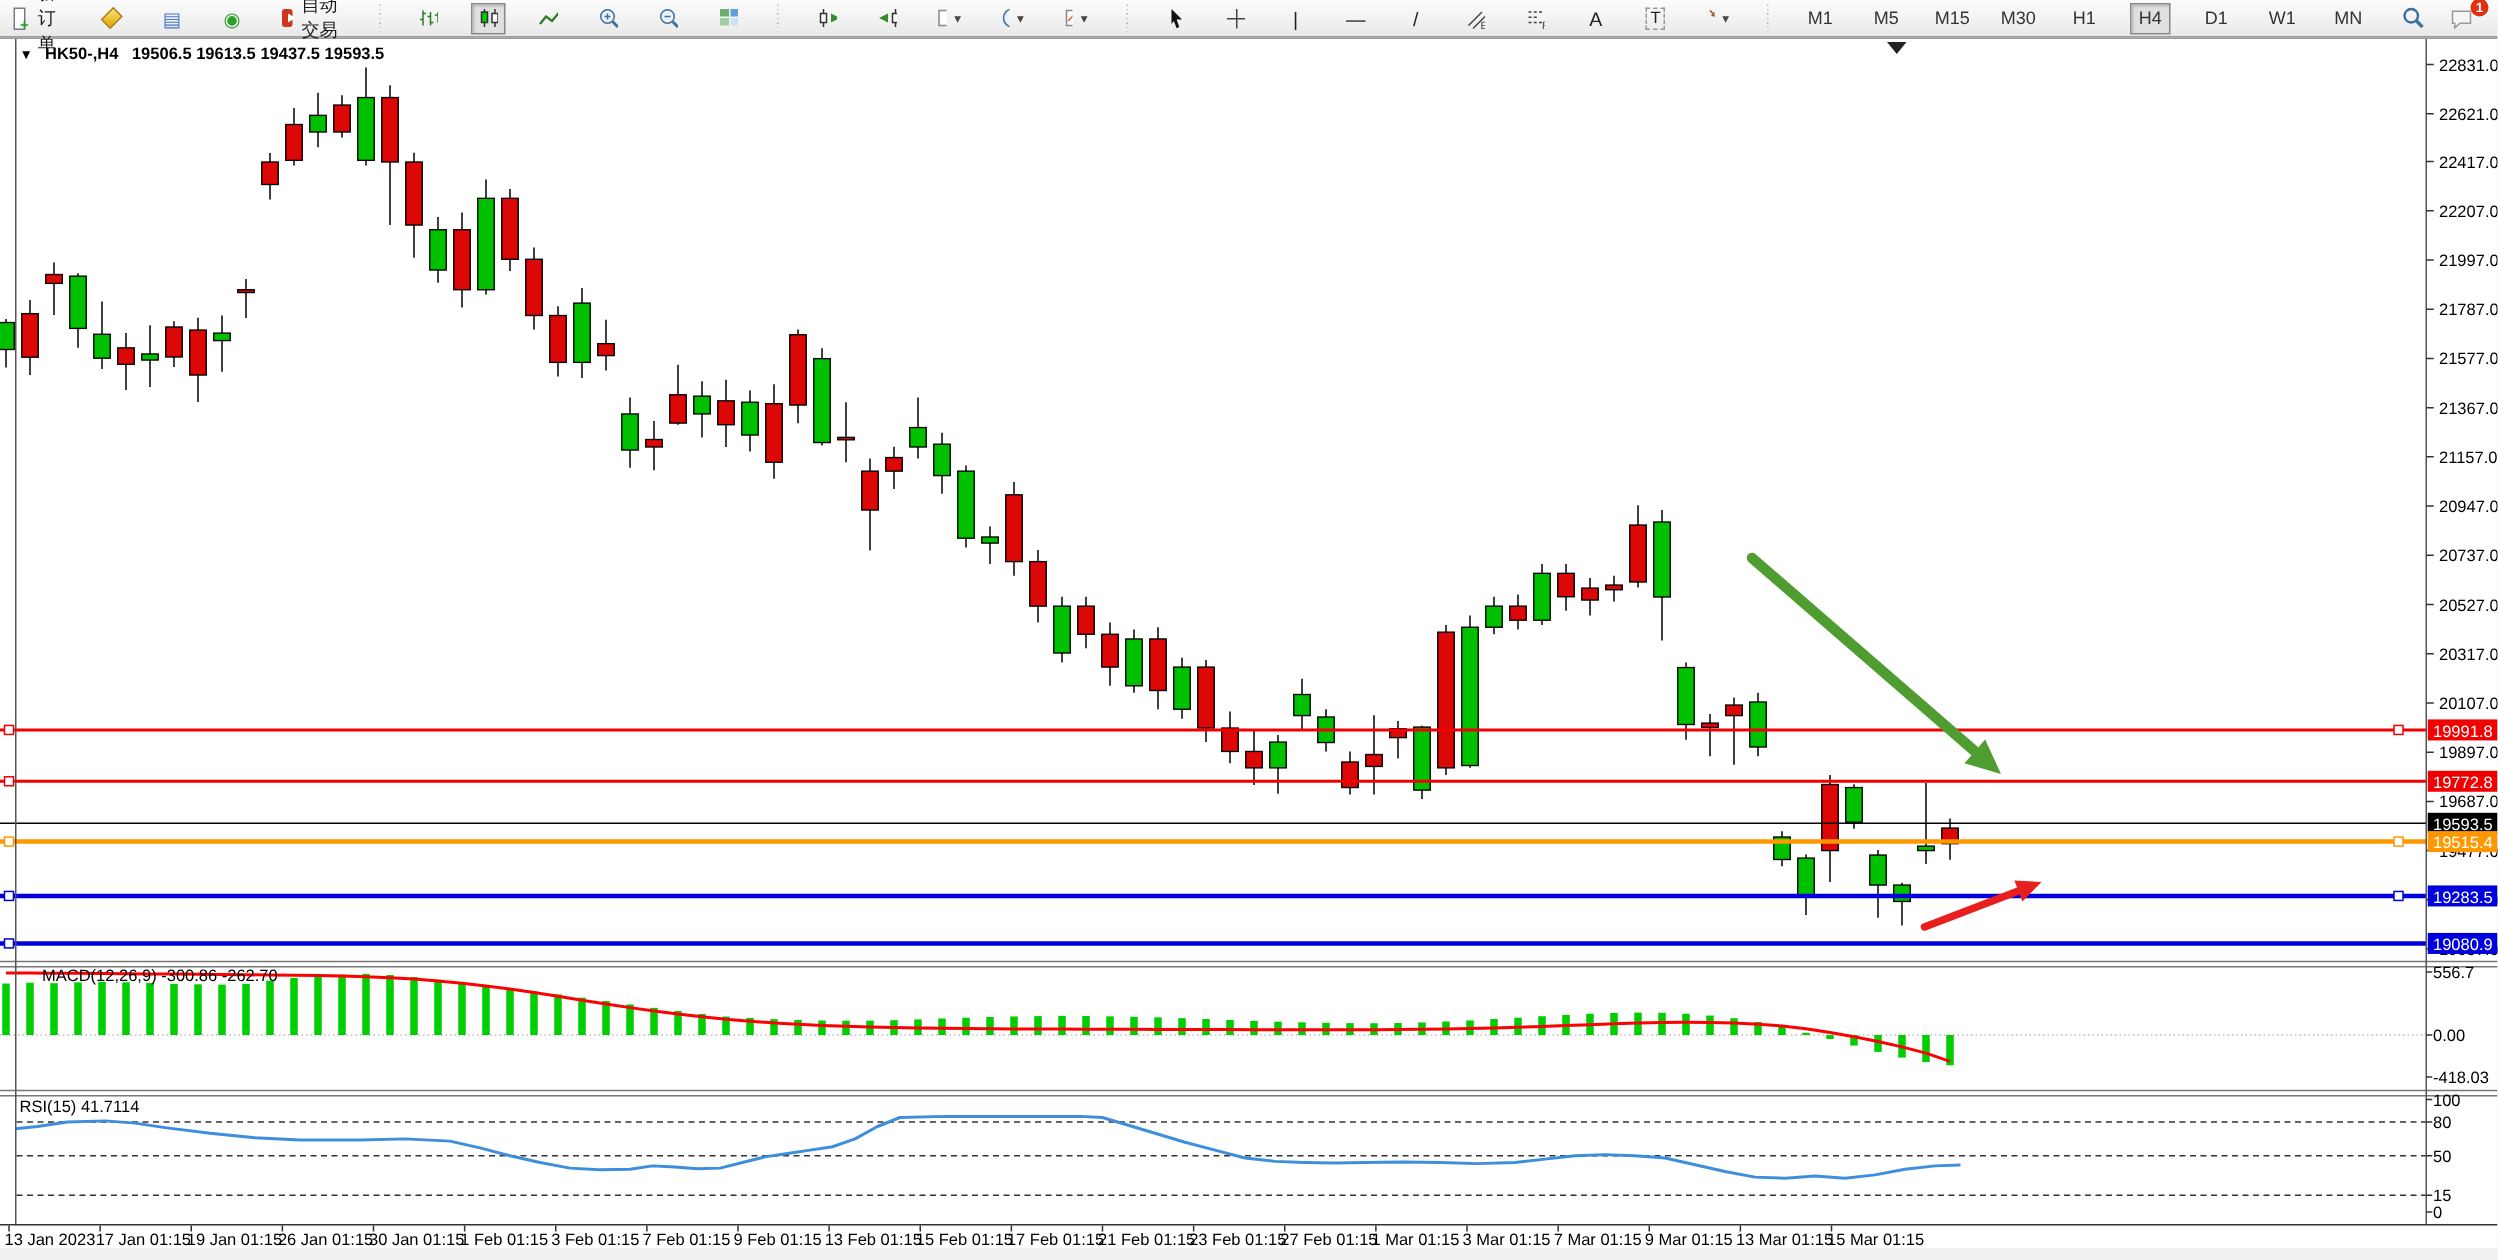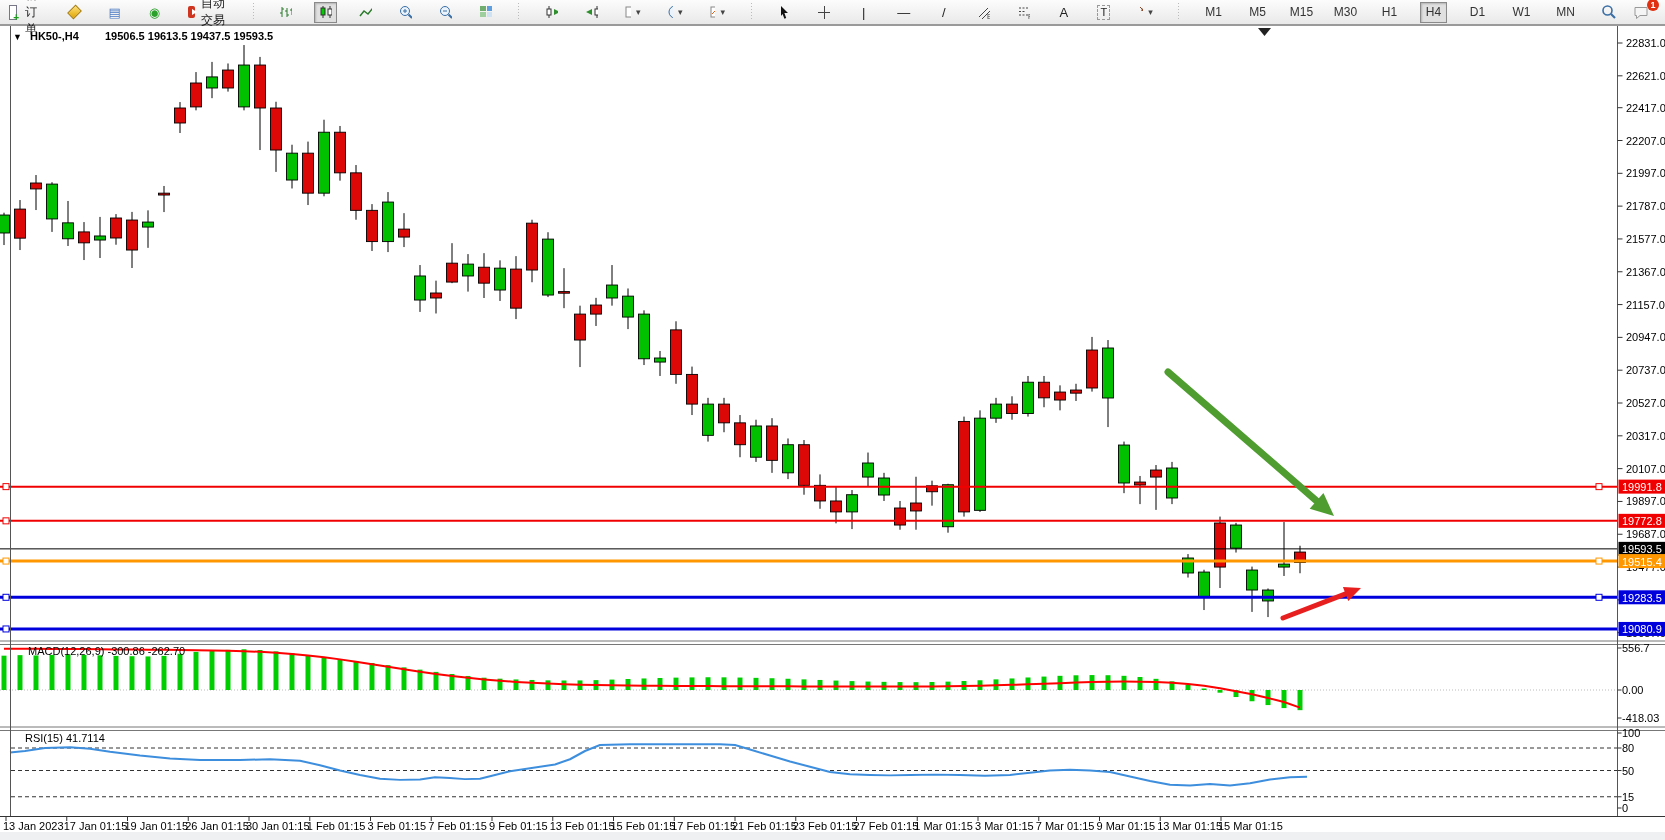--- a/index.html
+++ b/index.html
@@ -27,21 +27,21 @@
     border:1px solid #a87d0a;transform:rotate(45deg);margin:0 2px}
   .doc{width:11px;height:13px;background:#fff;border:1px solid #778;position:relative}
   .doc::after{content:"+";position:absolute;right:-3px;bottom:-4px;color:#1a9f1a;font:bold 10px sans-serif}
   .at-ic{width:12px;height:12px;border-radius:2px;background:#cf3420;position:relative}
   .at-ic::after{content:"";position:absolute;left:4px;top:3px;border-left:5px solid #fff;
     border-top:3px solid transparent;border-bottom:3px solid transparent}
   
   #chart-title{position:absolute;left:13px;top:30px;z-index:4;font:bold 11px "Liberation Sans",sans-serif;color:#000}
   #chart-title .dd{font-size:9px;margin-right:5px}
   #macd-label{position:absolute;left:28px;top:645px;z-index:4;font:11px "Liberation Sans",sans-serif;color:#000}
-  #rsi-label{position:absolute;left:25px;top:732px;z-index:4;font:11px "Liberation Sans",sans-serif;color:#000}
+  #rsi-label{position:absolute;left:13px;top:732px;z-index:4;font:11px "Liberation Sans",sans-serif;color:#000}
   #chart{position:absolute;top:0;left:0;z-index:1}
   svg text{font-family:"Liberation Sans",sans-serif}
 </style>
 </head>
 <body>
 
 <div class="toolbar">
   <button class="tb">
     <span class="doc"></span>
     <span>新订单</span>
@@ -212,21 +212,21 @@
           <path d="M2 2.5h12v8H7l-3.5 3v-3H2z" fill="#f5f5f5" stroke="#999"></path>
         </svg>
       <span class="badge">1</span>
     </button>
   </span>
 </div>
 
 <div id="chart-title">
   <span class="dd">▼</span>
   <span>HK50-,H4</span>
-  <span style="margin-left:23px">19506.5 19613.5 19437.5 19593.5</span>
+  <span style="margin-left:6px">19506.5 19613.5 19437.5 19593.5</span>
 </div>
 <div id="macd-label">MACD(12,26,9) -300.86 -262.70</div>
 <div id="rsi-label">RSI(15) 41.7114</div>
 
 <svg id="chart" width="1665" height="840">
     <rect x="0" y="26" width="1665" height="806" fill="#ffffff"></rect>
     <line x1="0" y1="25.5" x2="1665" y2="25.5" stroke="#9a9a9a"></line>
     <g>
       <line x1="4" y1="212.6875" x2="4" y2="245.03125" stroke="#000"></line>
       <rect x="-1.5" y="215.03125" width="11" height="17.96875" fill="#00c000" stroke="#000" stroke-width="0.9"></rect>

